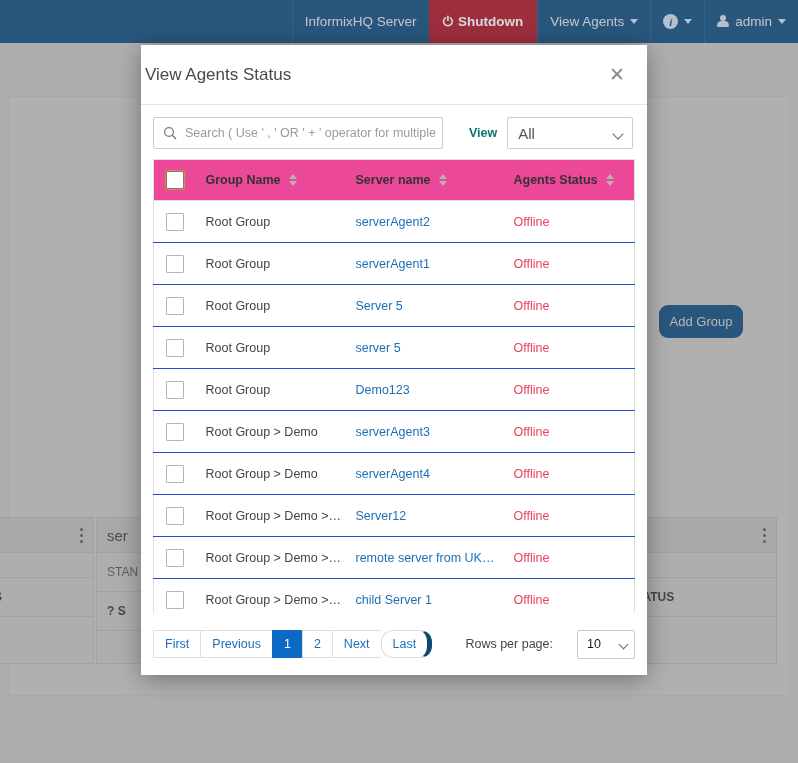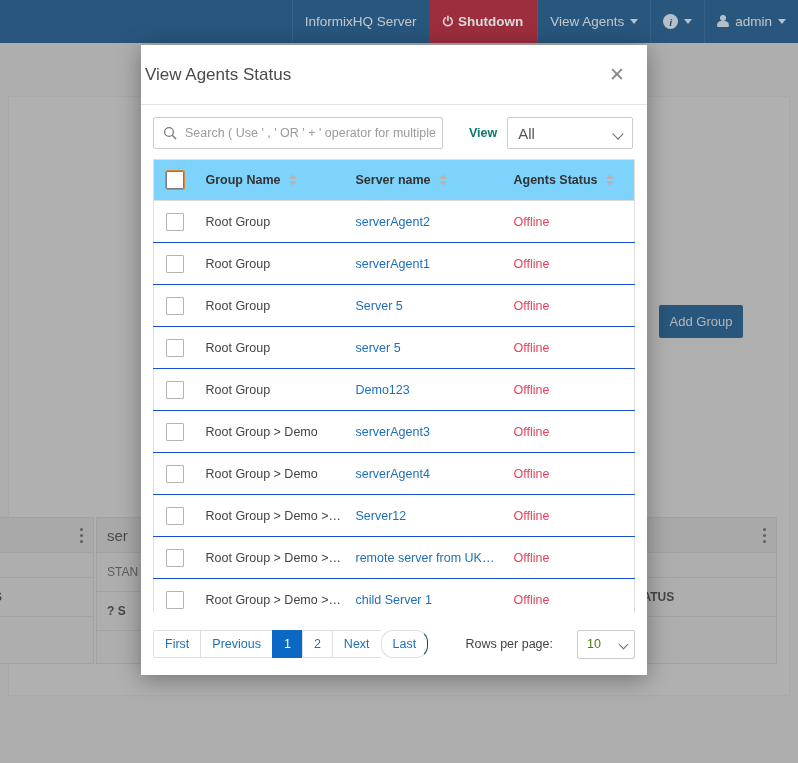--- a/index.html
+++ b/index.html
@@ -117,21 +117,21 @@
     height: 600px;
     background: #c7c7c7;
     border: 1px solid #bdbdbd;
     box-sizing: border-box;
   }
   .bg-btn {
     position: absolute;
     background: #0b4a7f;
     color: #cfcfcf;
     font-size: 13px;
-    border-radius: 2px;
+    border-radius: 9px;
     display: flex;
     align-items: center;
     justify-content: center;
     box-sizing: border-box;
   }
   #add-group-btn { right: 46px; top: 208px; width: 84px; height: 33px; }
   #add-server-btn { right: 46px; top: 422px; width: 84px; height: 33px; }
 
   .bg-card {
     position: absolute;
@@ -312,21 +312,21 @@
     box-sizing: border-box;
     overflow: hidden;
   }
   table.agents {
     width: 100%;
     border-collapse: collapse;
     table-layout: fixed;
     border: 1px solid #e0e0e0;
   }
   table.agents thead th {
-    background: #7dd3fc;
+    background: #ec4899;
     border-bottom: 1px solid #dcdcdc;
     font-size: 12.5px;
     color: #333;
     text-align: left;
     height: 41px;
     padding: 0 6px;
     font-weight: bold;
     box-sizing: border-box;
     vertical-align: middle;
   }
@@ -412,21 +412,21 @@
     color: #1f6fb8;
     font-size: 12.5px;
     padding: 0 11px;
     height: 28px;
     display: flex;
     align-items: center;
     justify-content: center;
     cursor: pointer;
     box-sizing: border-box;
   }
-  .pager .pg:last-child { border-right: 1px solid #0c4a6e; border-radius: 12px; }
+  .pager .pg:last-child { border-right: 5px solid #0c4a6e; border-radius: 12px; }
   .pager .pg.active {
     background: #0b68c4;
     color: #fff;
     border-color: #0b68c4;
   }
   #rows-area {
     display: flex;
     align-items: center;
     gap: 24px;
   }
@@ -434,21 +434,21 @@
     font-size: 12.5px;
     color: #444;
   }
   #rows-select {
     width: 58px;
     height: 29px;
     border: 1px solid #ccc;
     border-radius: 2px;
     background: #fff;
     font-size: 12.5px;
-    color: #4d7c0f;
+    color: #0f172a;
     padding: 0 6px 0 9px;
     font-family: "Liberation Sans", sans-serif;
     appearance: none;
     -webkit-appearance: none;
     box-sizing: border-box;
   }
   .select-chev.small {
     right: 8px;
     width: 6px; height: 6px;
   }

